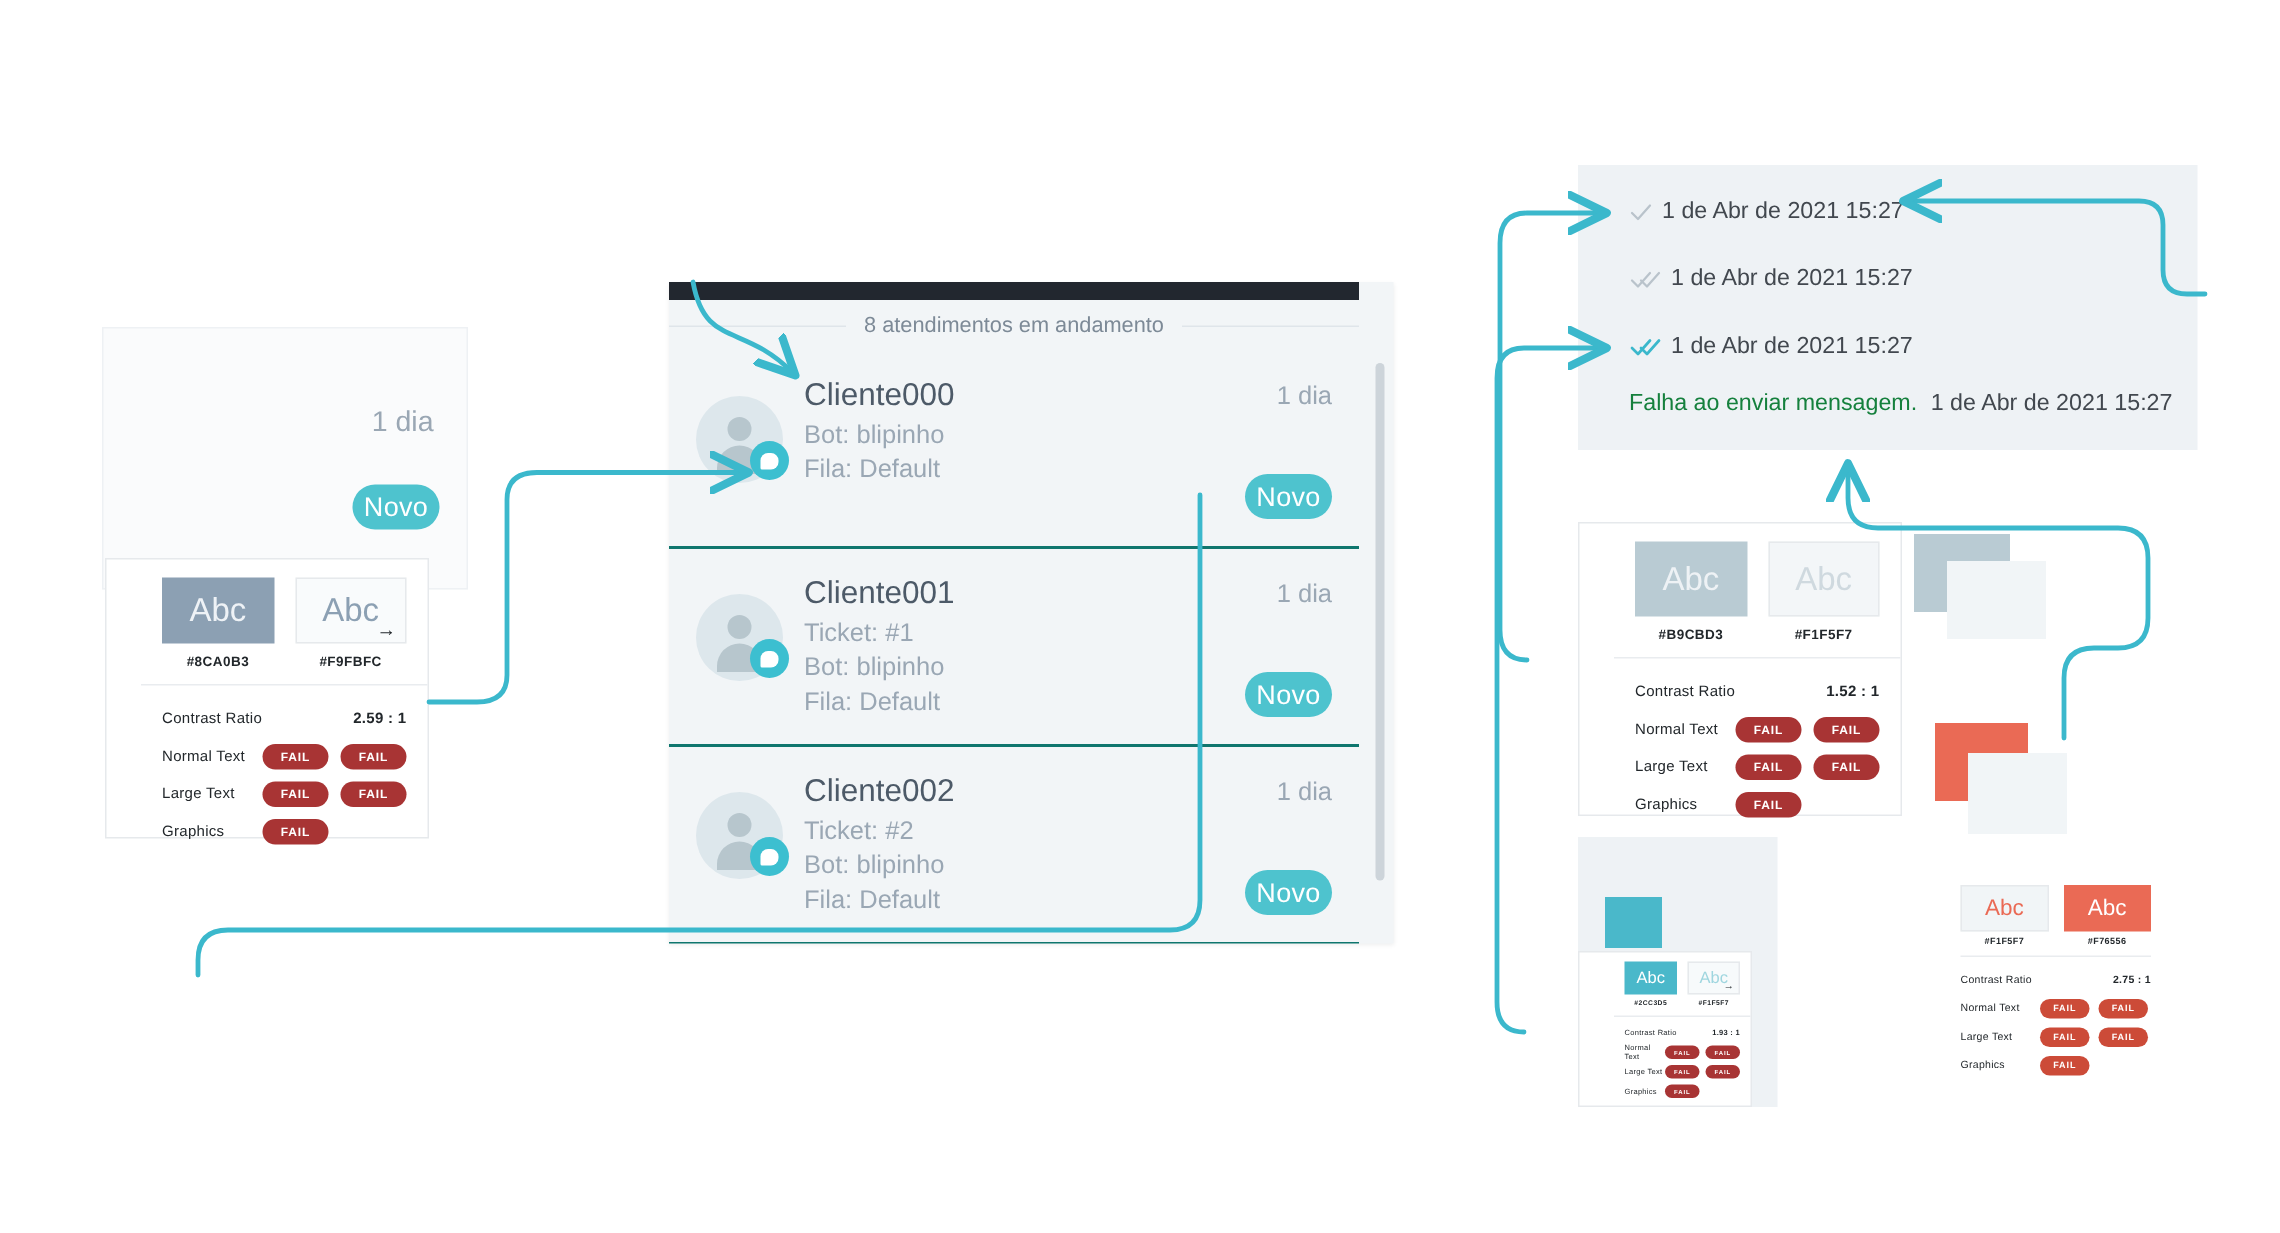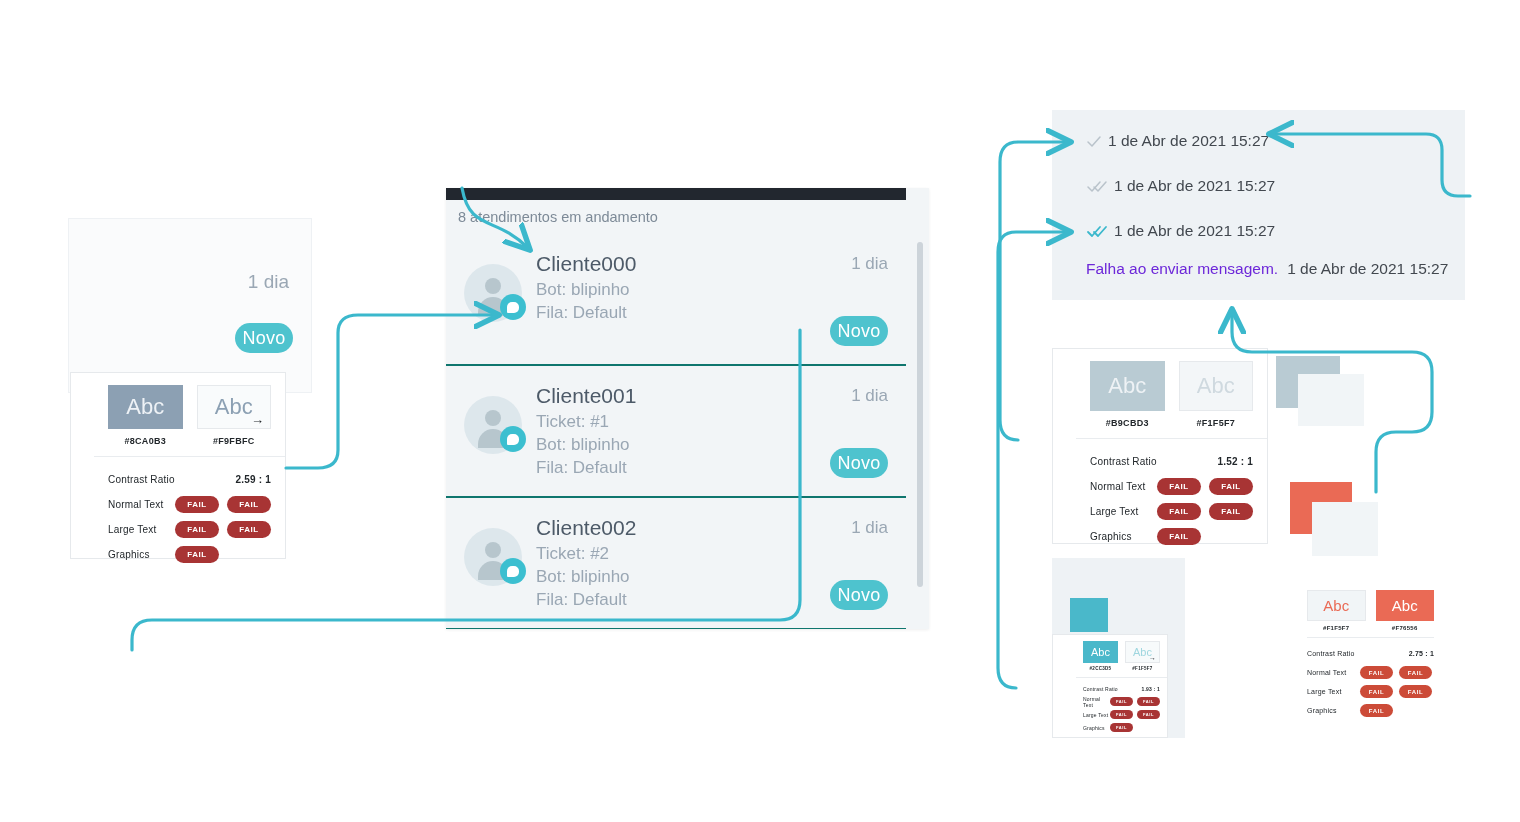--- a/index.html
+++ b/index.html
@@ -41,21 +41,21 @@
   .swap-arrow{position:absolute;right:6px;bottom:2px;font-size:13px;color:#22272b;line-height:1;}
 
   #panel1{left:70px;top:372px;width:216px;height:187px;z-index:20;}
   #panel1 .sw-box.a{background:#8ca0b3;color:#eef2f6;}
   #panel1 .sw-box.b{background:#f9fbfc;color:#8ca0b3;border:1px solid #e6e9ec;}
 
   
   #chat-window{left:446px;top:188px;width:460px;height:441px;background:#f2f5f7;z-index:10;
                box-shadow:0 1px 3px rgba(0,0,0,.07);}
   #chat-topbar{position:absolute;left:0;top:0;width:460px;height:12px;background:#22272f;}
-  #chat-head{position:absolute;left:0;top:12px;width:460px;height:34px;display:flex;align-items:flex-start;justify-content:center;flex-direction:column;}
+  #chat-head{position:absolute;left:0;top:12px;width:460px;height:34px;display:flex;align-items:center;justify-content:center;}
   #chat-head .line{flex:1;height:1px;background:#dfe5ea;}
   #chat-head .ttl{font-size:14.5px;color:#7d8a97;padding:0 12px;white-space:nowrap;}
   #chat-list{position:absolute;left:0;top:46px;width:460px;height:395px;overflow:hidden;}
   .chat-row{position:relative;height:132px;padding:14px 18px 0 18px;box-sizing:border-box;
             display:flex;border-bottom:2px solid #0f766e;}
   .avatar{position:relative;width:58px;height:58px;flex:0 0 58px;margin-top:16px;margin-right:14px;}
   .avatar .circ{position:absolute;left:0;top:0;width:58px;height:58px;border-radius:50%;background:#dde7ec;}
   .avatar .head{position:absolute;left:21px;top:14px;width:16px;height:16px;border-radius:50%;background:#b7c6cd;}
   .avatar .body{position:absolute;left:14px;top:33px;width:30px;height:19px;border-radius:15px 15px 0 0;background:#b7c6cd;}
   .avatar .bubble{position:absolute;right:-4px;bottom:2px;width:26px;height:26px;border-radius:50%;background:#3cbfd0;
@@ -67,21 +67,21 @@
   .chat-right{width:86px;flex:0 0 86px;position:relative;}
   .chat-right .dia{position:absolute;right:0;top:6px;font-size:17px;color:#9aa7b4;}
   .chat-right .novo{position:absolute;right:0;top:68px;width:58px;height:30px;}
   #scrollbar{position:absolute;right:6px;top:54px;width:6px;height:345px;background:#cdd4da;border-radius:3px;z-index:12;}
 
   
   #msg-panel{left:1052px;top:110px;width:390px;height:190px;background:#eef2f5;z-index:10;}
   .msg-line{position:absolute;left:34px;display:flex;align-items:center;font-size:15.5px;color:#42484f;white-space:nowrap;}
   .tick{display:inline-block;margin-right:5px;}
   .tick svg{display:block;}
-  .err{color:#6d28d9;}
+  .err{color:#15803d;}
   .err-time{color:#42484f;margin-left:9px;}
 
   
   #panel2{left:1052px;top:348px;width:216px;height:196px;z-index:20;}
   #panel2 .sw-box.a{background:#b9cbd3;color:#eef2f5;}
   #panel2 .sw-box.b{background:#f3f6f8;color:#cfd9df;border:1px solid #e6e9ec;}
   #panel2 .sw-box{height:50px;}
 
   
   #panel3-bg{left:1052px;top:558px;width:110px;height:180px;background:#eef2f5;z-index:8;}

